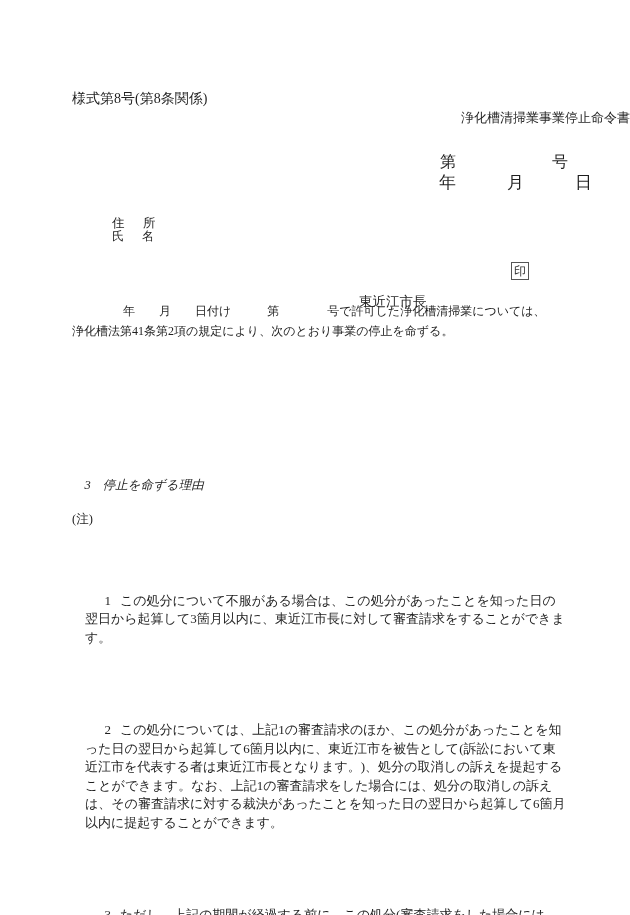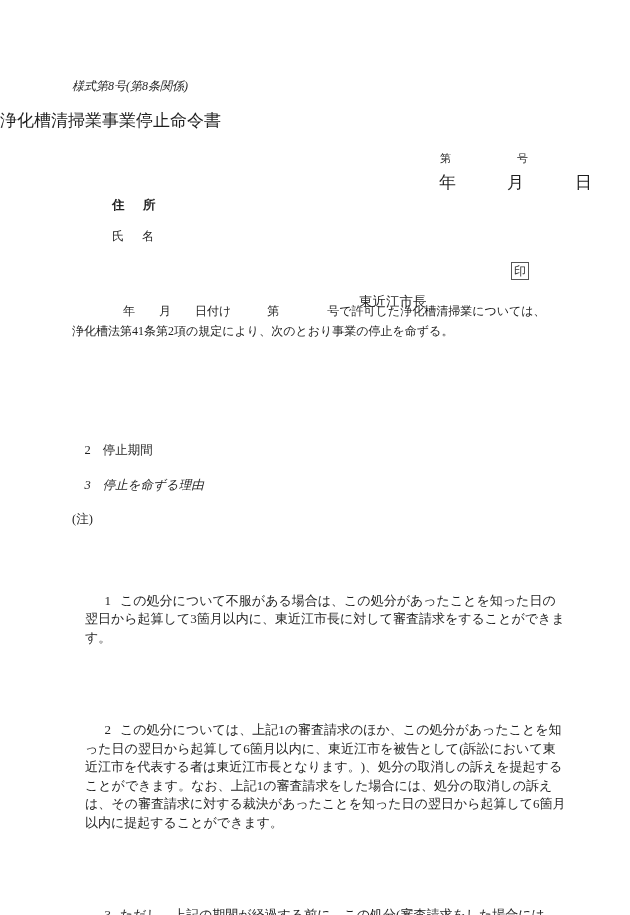--- a/index.html
+++ b/index.html
@@ -11,25 +11,25 @@
     position: relative;
     width: 630px;
     height: 915px;
     background: #ffffff;
     color: #1f1f1f;
     font-family: "Liberation Serif", "DejaVu Serif", serif;
     overflow: hidden;
   }
   .abs { position: absolute; line-height: 1.25; white-space: pre-wrap; }
 
-  .form-number   { left: 72px;  top: 79px;  font-size: 12px; font-style: italic; }
-  .doc-title     { left: 0;     top: 110px; width: 630px; text-align: left; font-size: 17px; }
-  .ref-line      { left: 440px; top: 152px; font-size: 11px; }
+  .form-number   { left: 72px;  top: 90px;  font-size: 14px; }
+  .doc-title     { left: 0;     top: 110px; width: 630px; text-align: right; font-size: 13px; }
+  .ref-line      { left: 440px; top: 152px; font-size: 16px; }
   .date-line     { left: 439px; top: 173px; font-size: 17px; font-family: Liberation Mono, monospace; }
-  .address-label { left: 112px; top: 198px; font-size: 12.5px; letter-spacing: 3px; font-weight: bold; }
+  .address-label { left: 112px; top: 216px; font-size: 12.5px; letter-spacing: 3px; }
   .name-label    { left: 112px; top: 229px; font-size: 12px; letter-spacing: 3px; }
   .mayor-line    { left: 359px; top: 266px; font-size: 13.5px; margin-top: 28px; }
   .seal-box {
     left: 511px; top: 262px;
     font-size: 12px;
     border: 1px solid #555;
     padding: 1px 2px;
     line-height: 1.2;
     color: #333;
   }
@@ -73,23 +73,20 @@
 
   <div class="abs name-label">氏　名</div>
 
   <div class="abs mayor-line">東近江市長</div>
 
   <div class="abs seal-box">印</div>
 
   <div class="abs body-paragraph">　　　　 年　　月　　日付け　　　第　　　　号で許可した浄化槽清掃業については、浄化槽法第41条第2項の規定により、次のとおり事業の停止を命ずる。</div>
 
 
-  <div class="abs order-item order-item-2">
-    <span class="order-no">2</span><span>停止期間</span>
-  </div>
 
   <div class="abs order-item order-item-3">
     <span class="order-no">3</span><span>停止を命ずる理由</span>
   </div>
 
   <div class="abs notes-heading">(注)</div>
 
   <div class="abs notes">
     <p class="note">
       <span class="note-no">1</span><span>この処分について不服がある場合は、この処分があったことを知った日の翌日から起算して3箇月以内に、東近江市長に対して審査請求をすることができます。</span>

